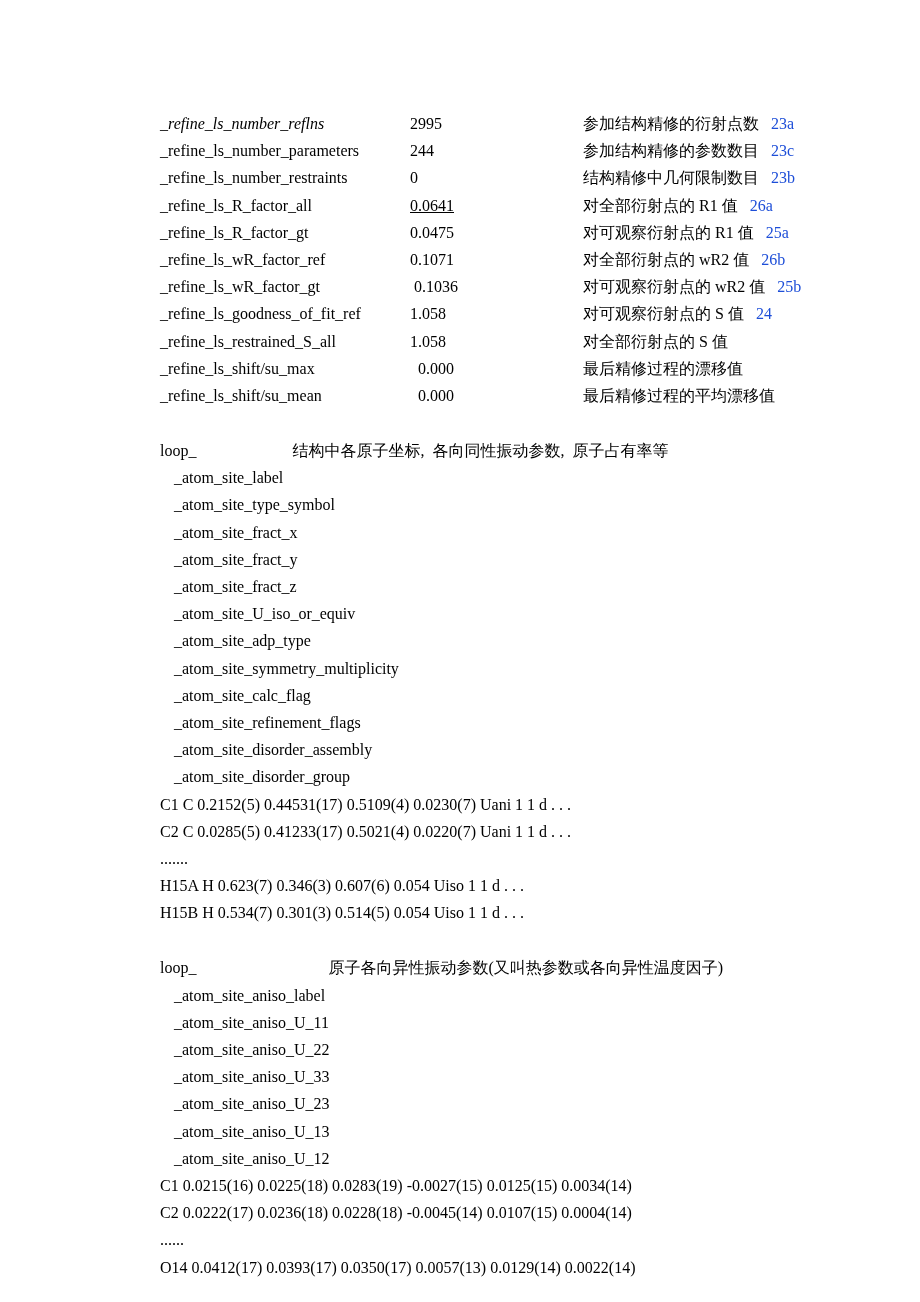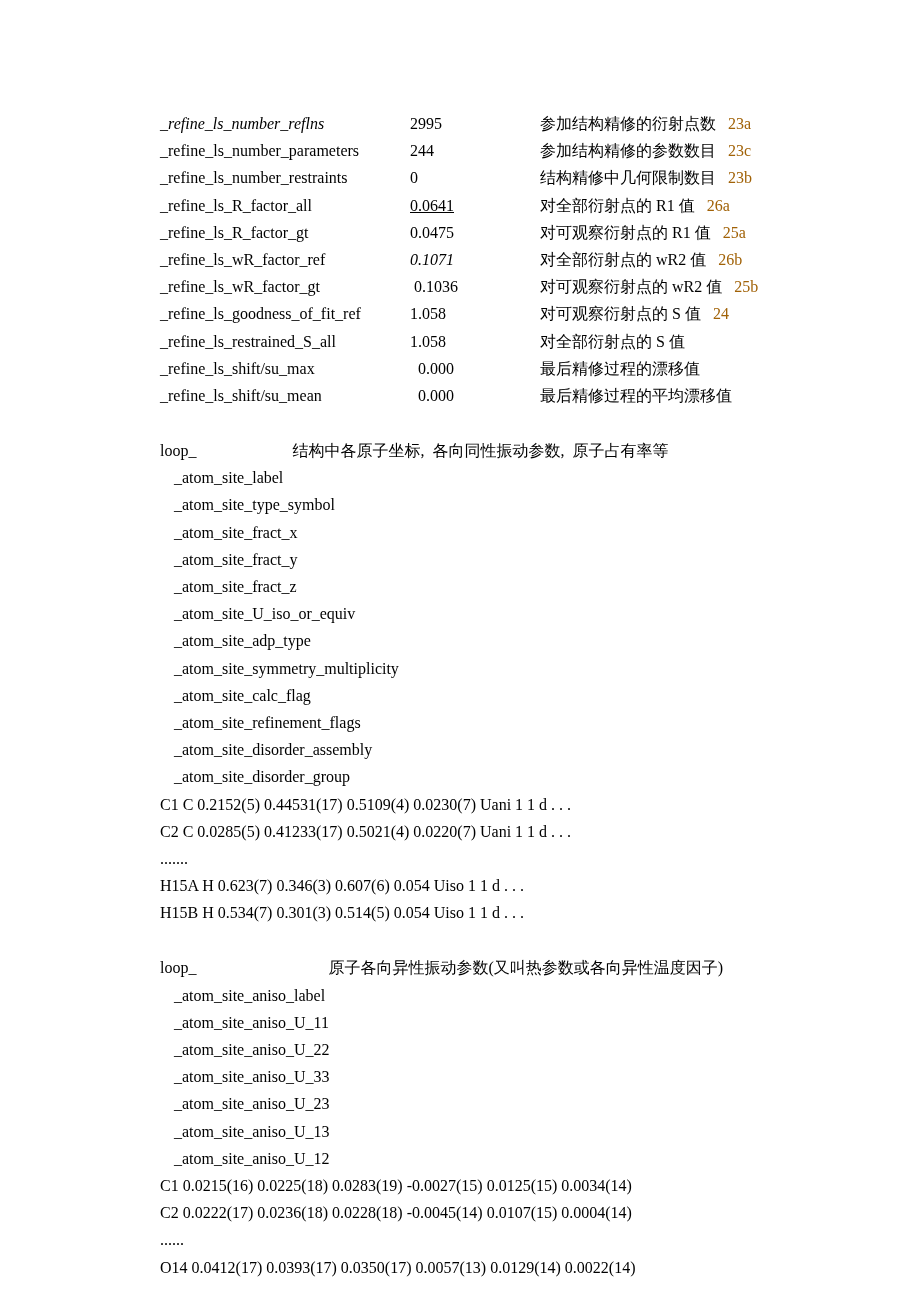--- a/index.html
+++ b/index.html
@@ -9,35 +9,35 @@
     font-family: "Times New Roman", "SimSun", serif;
     font-size: 16px;
     line-height: 1.7;
     color: #000;
     width: 920px;
     box-sizing: border-box;
   }
   .row { white-space: pre; font-family: "Times New Roman","SimSun",serif; }
   .key { display:inline-block; }
   .val { display:inline-block; }
-  .desc{ display:inline-block; }
-  .ref { color:#a16207; }
+  .desc{ display:inline-block;margin-left:43px; }
+  .ref { color:#1d4ed8; }
   .block { margin-top: 28px; }
   .indent { padding-left: 14px;}
 </style>
 </head>
 <body>
 
 <div id="refine-block">
     <div class="row"><span class="key" style="width: 250px; font-style: italic;">_refine_ls_number_reflns</span><span class="val" style="width: 130px;">2995</span><span class="desc">参加结构精修的衍射点数</span><span class="ref">   23a</span></div>
     <div class="row"><span class="key" style="width: 250px;">_refine_ls_number_parameters</span><span class="val" style="width: 130px;">244</span><span class="desc">参加结构精修的参数数目</span><span class="ref">   23c</span></div>
     <div class="row"><span class="key" style="width: 250px;">_refine_ls_number_restraints</span><span class="val" style="width: 130px;">0</span><span class="desc">结构精修中几何限制数目</span><span class="ref">   23b</span></div>
     <div class="row"><span class="key" style="width: 250px;">_refine_ls_R_factor_all</span><span class="val" style="width: 130px; text-decoration: underline;">0.0641</span><span class="desc">对全部衍射点的 R1 值</span><span class="ref">   26a</span></div>
     <div class="row"><span class="key" style="width: 250px;">_refine_ls_R_factor_gt</span><span class="val" style="width: 130px;">0.0475</span><span class="desc">对可观察衍射点的 R1 值</span><span class="ref">   25a</span></div>
-    <div class="row"><span class="key" style="width: 250px;">_refine_ls_wR_factor_ref</span><span class="val" style="width: 130px; font-style: italic;">0.1071</span><span class="desc">对全部衍射点的 wR2 值</span><span class="ref">   26b</span></div>
+    <div class="row"><span class="key" style="width: 250px;">_refine_ls_wR_factor_ref</span><span class="val" style="width: 130px;">0.1071</span><span class="desc">对全部衍射点的 wR2 值</span><span class="ref">   26b</span></div>
     <div class="row"><span class="key" style="width: 250px;">_refine_ls_wR_factor_gt</span><span class="val" style="width: 130px;"> 0.1036</span><span class="desc">对可观察衍射点的 wR2 值</span><span class="ref">   25b</span></div>
     <div class="row"><span class="key" style="width: 250px;">_refine_ls_goodness_of_fit_ref</span><span class="val" style="width: 130px;">1.058</span><span class="desc">对可观察衍射点的 S 值</span><span class="ref">   24</span></div>
     <div class="row"><span class="key" style="width: 250px;">_refine_ls_restrained_S_all</span><span class="val" style="width: 130px;">1.058</span><span class="desc">对全部衍射点的 S 值</span></div>
     <div class="row"><span class="key" style="width: 250px;">_refine_ls_shift/su_max</span><span class="val" style="width: 130px;">  0.000</span><span class="desc">最后精修过程的漂移值</span></div>
     <div class="row"><span class="key" style="width: 250px;">_refine_ls_shift/su_mean</span><span class="val" style="width: 130px;">  0.000</span><span class="desc">最后精修过程的平均漂移值</span></div>
   </div>
 
 <div class="block">
   <div class="row"><span>loop_</span><span>                        </span><span>结构中各原子坐标,  各向同性振动参数,  原子占有率等</span></div>
   <div id="loop1-fields">

